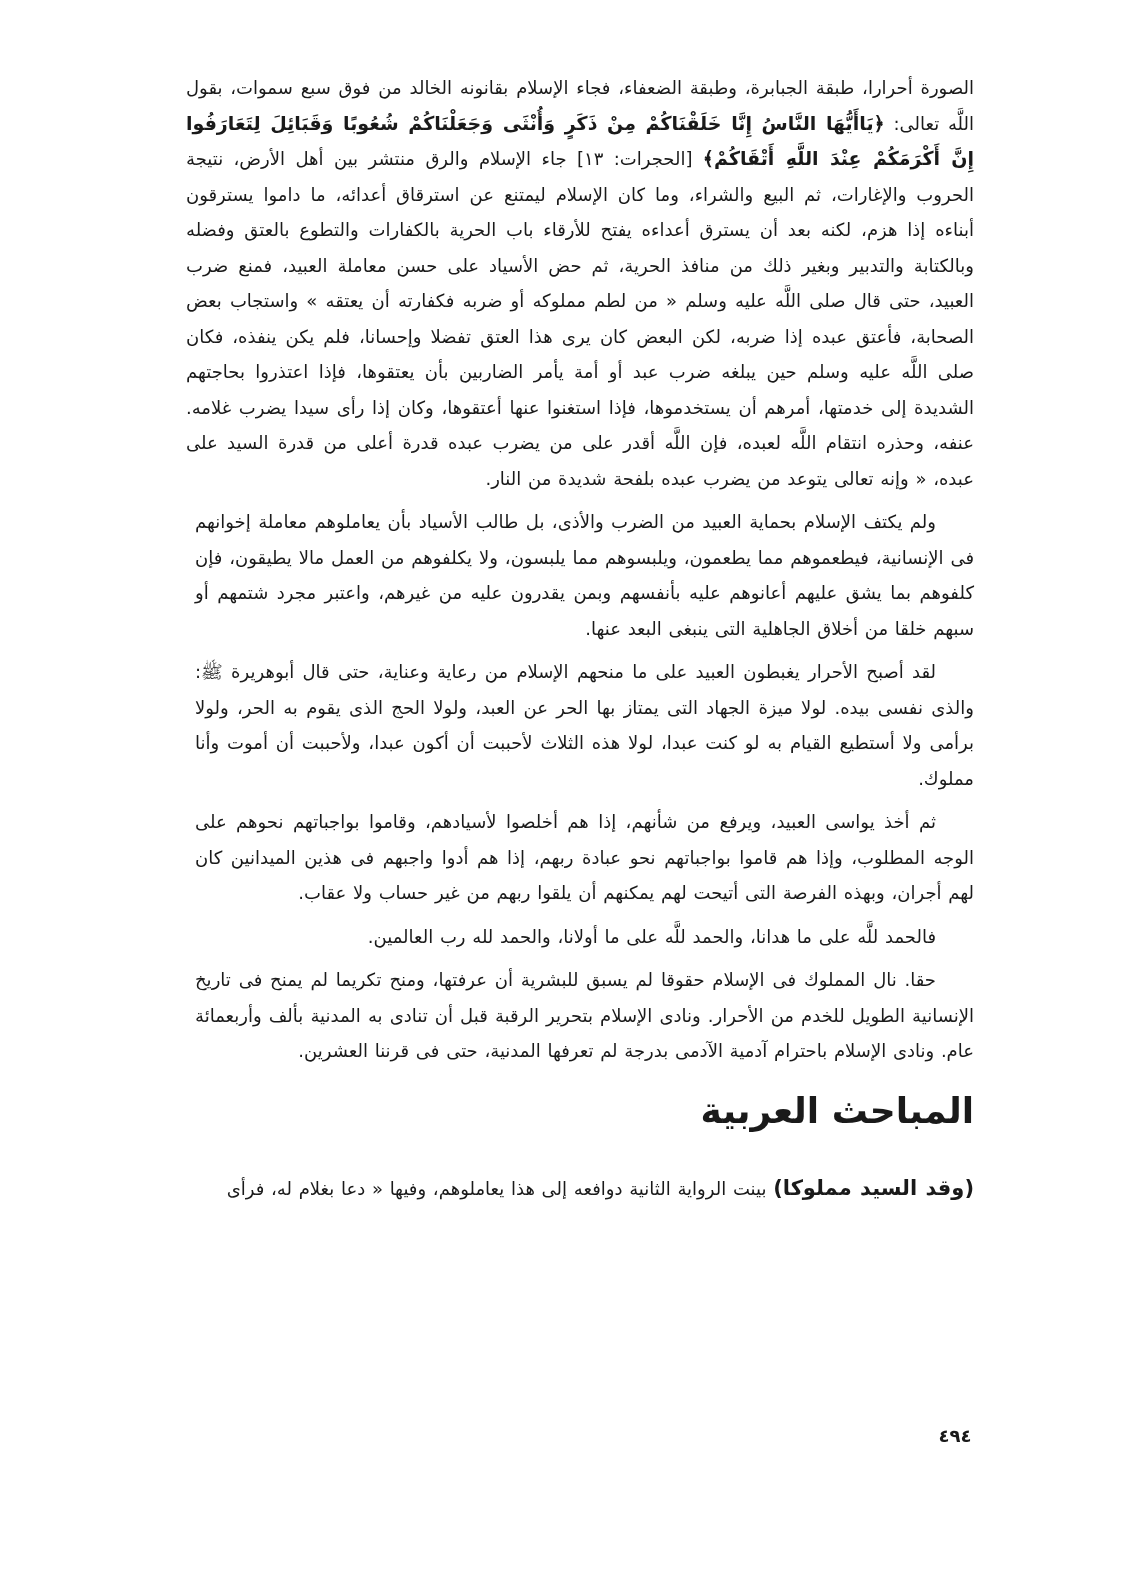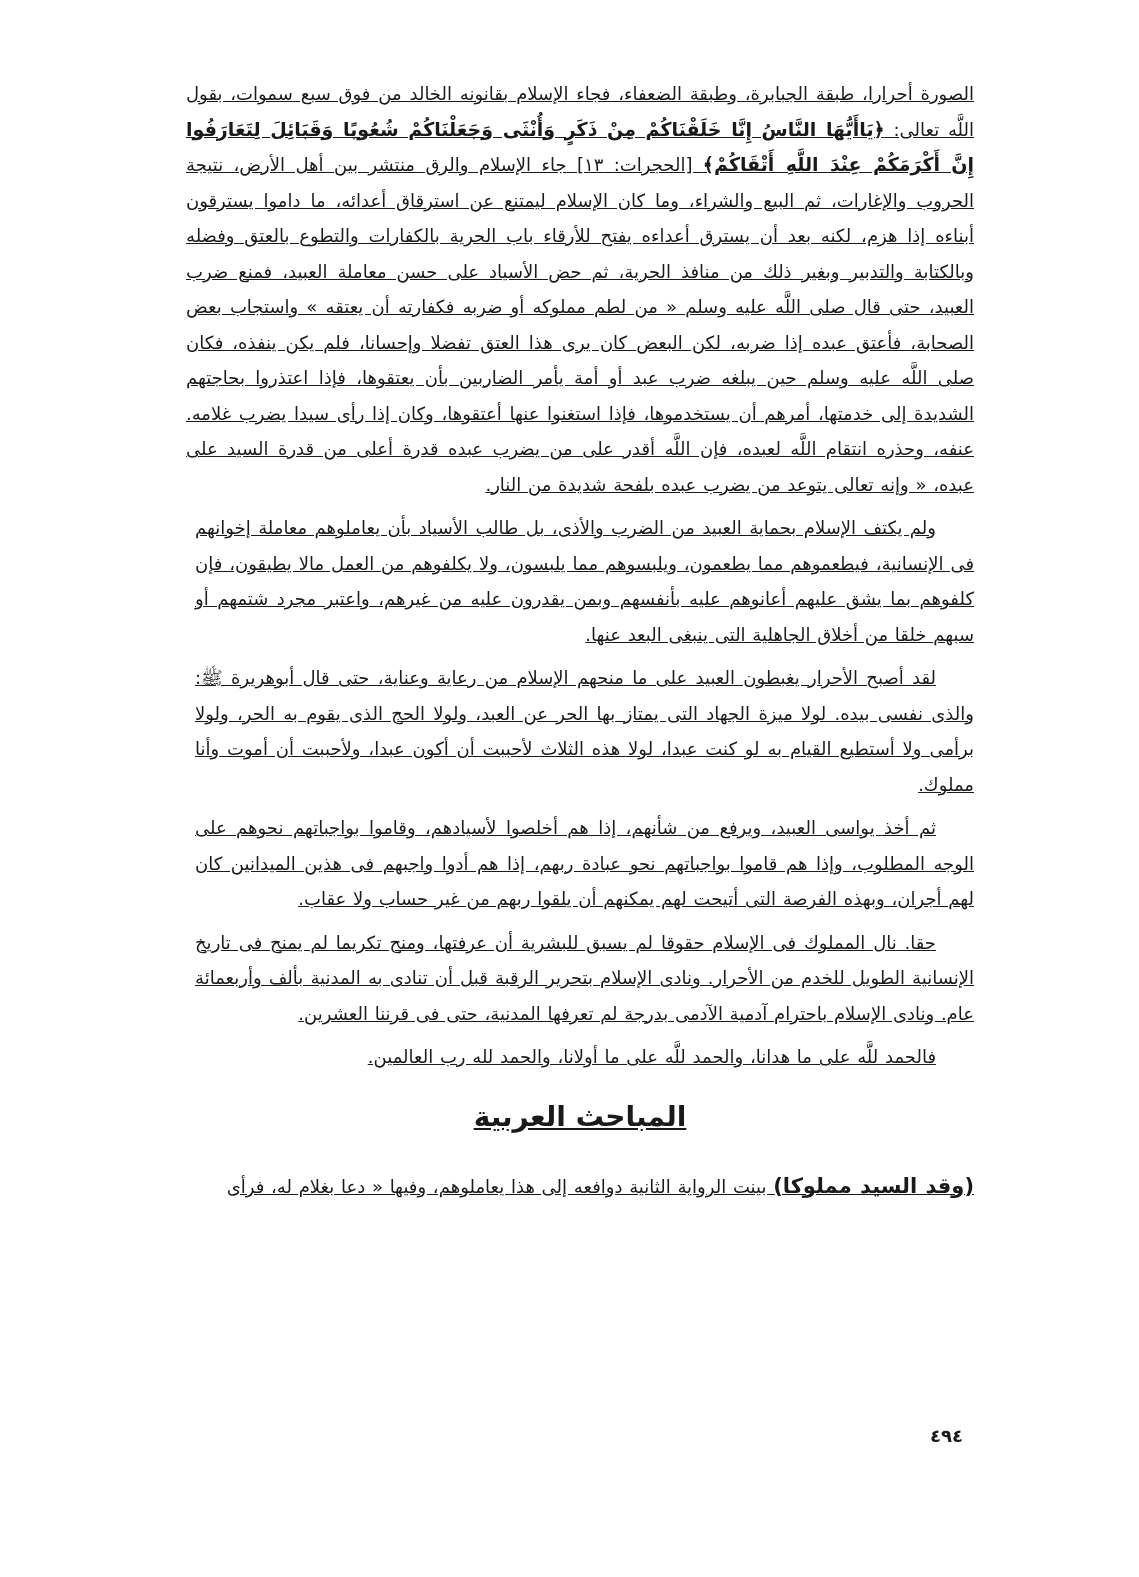--- a/index.html
+++ b/index.html
@@ -11,82 +11,81 @@
       width: 1139px;
       height: 1577px;
       position: relative;
       overflow: hidden;
       font-family: "DejaVu Sans", sans-serif;
       color: #1a1a1a;
     }
     .page {
       position: absolute;
       left: 186px;
-      top: 76px;
+      top: 70px;
       width: 788px;
       direction: rtl;
       text-align: justify;
       text-align-last: auto;
-      text-decoration: underline;
     }
     .para {
       font-size: 18px;
       line-height: 35.5px;
       margin: 0 0 8px 0;
       word-spacing: 1px;
     }
     .para.indent {
       text-indent: 38px;
       margin-left: 9px;
     }
     .verse {
       font-weight: bold;
       font-size: 19px;
     }
     .ref {
       font-weight: normal;
     }
     .heading {
-      text-align: center;
-      font-size: 28px;
+      text-align: right;
+      font-size: 36px;
       font-weight: bold;
-      margin: 22px 0 32px 0;
+      margin: 22px 0 40px 0;
       line-height: 40px;
     }
     .lead-bold {
       font-weight: bold;
       font-size: 21px;
     }
     .page-number {
       position: absolute;
       top: 1425px;
       left: 930px;
       width: 50px;
-      text-align: left;
+      text-align: center;
       font-size: 18px;
       font-weight: bold;
       direction: rtl;
     }
   </style>
 </head>
 <body>
 
 <div class="page">
 
   <p class="para"><span>الصورة أحرارا، طبقة الجبابرة، وطبقة الضعفاء، فجاء الإسلام بقانونه الخالد من فوق سبع سموات، بقول اللَّه تعالى: </span><span class="verse">﴿يَاأَيُّهَا النَّاسُ إِنَّا خَلَقْنَاكُمْ مِنْ ذَكَرٍ وَأُنْثَى وَجَعَلْنَاكُمْ شُعُوبًا وَقَبَائِلَ لِتَعَارَفُوا إِنَّ أَكْرَمَكُمْ عِنْدَ اللَّهِ أَتْقَاكُمْ﴾</span><span class="ref"> [الحجرات: ١٣] </span><span>جاء الإسلام والرق منتشر بين أهل الأرض، نتيجة الحروب والإغارات، ثم البيع والشراء، وما كان الإسلام ليمتنع عن استرقاق أعدائه، ما داموا يسترقون أبناءه إذا هزم، لكنه بعد أن يسترق أعداءه يفتح للأرقاء باب الحرية بالكفارات والتطوع بالعتق وفضله وبالكتابة والتدبير وبغير ذلك من منافذ الحرية، ثم حض الأسياد على حسن معاملة العبيد، فمنع ضرب العبيد، حتى قال صلى اللَّه عليه وسلم « من لطم مملوكه أو ضربه فكفارته أن يعتقه » واستجاب بعض الصحابة، فأعتق عبده إذا ضربه، لكن البعض كان يرى هذا العتق تفضلا وإحسانا، فلم يكن ينفذه، فكان صلى اللَّه عليه وسلم حين يبلغه ضرب عبد أو أمة يأمر الضاربين بأن يعتقوها، فإذا اعتذروا بحاجتهم الشديدة إلى خدمتها، أمرهم أن يستخدموها، فإذا استغنوا عنها أعتقوها، وكان إذا رأى سيدا يضرب غلامه. عنفه، وحذره انتقام اللَّه لعبده، فإن اللَّه أقدر على من يضرب عبده قدرة أعلى من قدرة السيد على عبده، « وإنه تعالى يتوعد من يضرب عبده بلفحة شديدة من النار.</span></p>
 
   <p class="para indent">ولم يكتف الإسلام بحماية العبيد من الضرب والأذى، بل طالب الأسياد بأن يعاملوهم معاملة إخوانهم فى الإنسانية، فيطعموهم مما يطعمون، ويلبسوهم مما يلبسون، ولا يكلفوهم من العمل مالا يطيقون، فإن كلفوهم بما يشق عليهم أعانوهم عليه بأنفسهم وبمن يقدرون عليه من غيرهم، واعتبر مجرد شتمهم أو سبهم خلقا من أخلاق الجاهلية التى ينبغى البعد عنها.</p>
 
   <p class="para indent">لقد أصبح الأحرار يغبطون العبيد على ما منحهم الإسلام من رعاية وعناية، حتى قال أبوهريرة ﷺ: والذى نفسى بيده. لولا ميزة الجهاد التى يمتاز بها الحر عن العبد، ولولا الحج الذى يقوم به الحر، ولولا برأمى ولا أستطيع القيام به لو كنت عبدا، لولا هذه الثلاث لأحببت أن أكون عبدا، ولأحببت أن أموت وأنا مملوك.</p>
 
   <p class="para indent">ثم أخذ يواسى العبيد، ويرفع من شأنهم، إذا هم أخلصوا لأسيادهم، وقاموا بواجباتهم نحوهم على الوجه المطلوب، وإذا هم قاموا بواجباتهم نحو عبادة ربهم، إذا هم أدوا واجبهم فى هذين الميدانين كان لهم أجران، وبهذه الفرصة التى أتيحت لهم يمكنهم أن يلقوا ربهم من غير حساب ولا عقاب.</p>
 
+  <p class="para indent">فالحمد للَّه على ما هدانا، والحمد للَّه على ما أولانا، والحمد لله رب العالمين.</p>
+
   <p class="para indent">حقا. نال المملوك فى الإسلام حقوقا لم يسبق للبشرية أن عرفتها، ومنح تكريما لم يمنح فى تاريخ الإنسانية الطويل للخدم من الأحرار. ونادى الإسلام بتحرير الرقبة قبل أن تنادى به المدنية بألف وأربعمائة عام. ونادى الإسلام باحترام آدمية الآدمى بدرجة لم تعرفها المدنية، حتى فى قرننا العشرين.</p>
-
-  <p class="para indent">فالحمد للَّه على ما هدانا، والحمد للَّه على ما أولانا، والحمد لله رب العالمين.</p>
 
   <h2 class="heading">المباحث العربية</h2>
 
   <p class="para"><span class="lead-bold">(وقد السيد مملوكا)</span><span> بينت الرواية الثانية دوافعه إلى هذا يعاملوهم، وفيها « دعا بغلام له، فرأى</span></p>
 
 </div>
 
 <div class="page-number">٤٩٤</div>
 
 </body></html>

